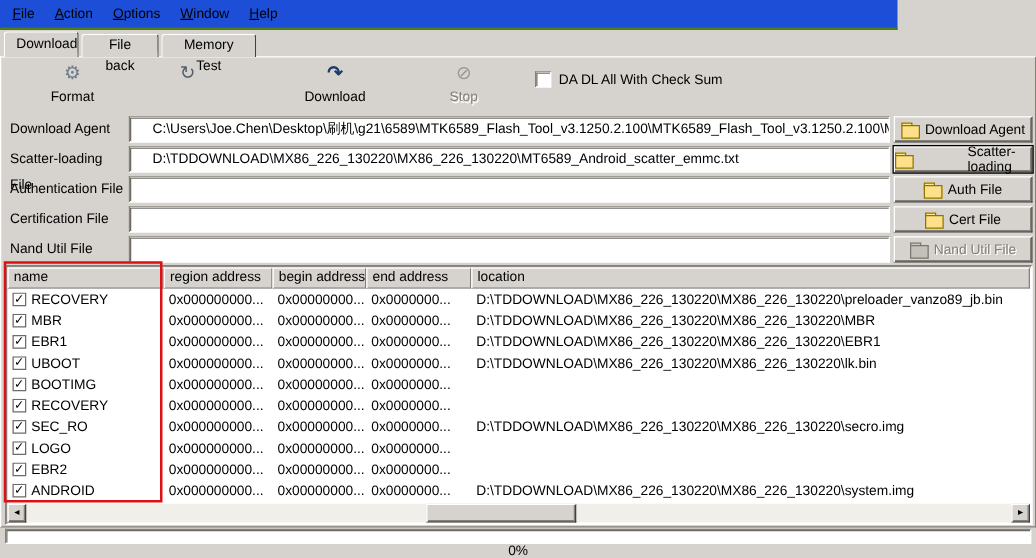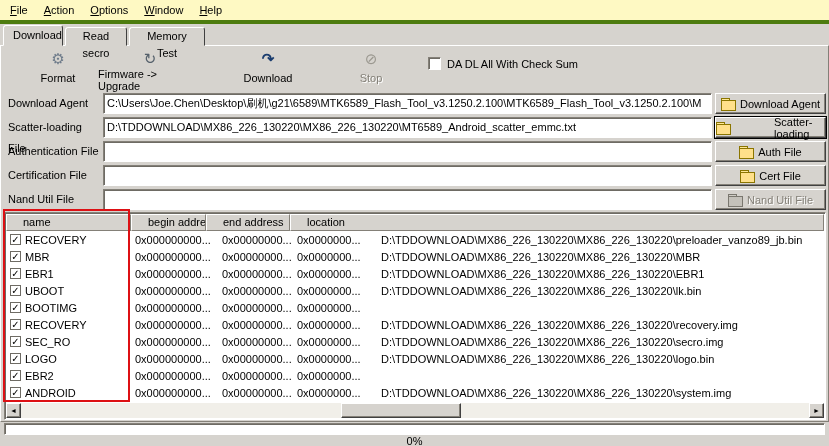--- a/index.html
+++ b/index.html
@@ -16,22 +16,22 @@
     border:1px solid; border-color:#ffffff #404040 #404040 #ffffff;
     box-shadow: inset -1px -1px 0 #848078;
   }
   .sunken {
     background:#fff;
     border:1px solid; border-color:#848078 #ffffff #ffffff #848078;
     box-shadow: inset 1px 1px 0 #6e6b64;
   }
   
   .menubar {
-    position:absolute; left:0; top:0; width:829px; height:24px;
-    background:#fef9c3; border-bottom:4px solid #4d7c0f;
+    position:absolute; left:0; top:0; width:718px; height:24px;
+    background:#1d4ed8; border-bottom:2px solid #4d7c0f;
     display:flex; align-items:center; padding-left:2px;
   }
   .menu-item { padding:4px 8px; cursor:default; }
   .menu-item::first-letter { text-decoration:underline; }
   
   .tab {
     position:absolute; background:#d6d3ce;
     border:1px solid; border-color:#ffffff #404040 transparent #ffffff;
     border-radius:3px 3px 0 0;
     padding:0 9px; line-height:19px; text-align:center;
@@ -62,21 +62,21 @@
   .cbox {
     width:13px; height:13px; background:#fff; flex:0 0 13px;
     border:1px solid; border-color:#848078 #ffffff #ffffff #848078;
     box-shadow: inset 1px 1px 0 #6e6b64;
     font-size:10px; line-height:11px; text-align:center;
   }
   
   .field-label { position:absolute; left:8px; width:93px; height:21px; line-height:21px; z-index:2; }
   .textfield {
     position:absolute; left:103px; width:609px; height:21px; z-index:2;
-    line-height:19px; padding:0 3px;
+    line-height:19px; padding:0 18px;
     white-space:nowrap; overflow:hidden;
     font-size:11px;
   }
   .side-btn {
     position:absolute; left:715px; width:111px; height:21px; z-index:2;
     display:flex; align-items:center; justify-content:center; gap:5px;
     cursor:default;
   }
   .side-btn.focused { outline:1px solid #000;gap:44px; }
   .folder-icon { position:relative; width:14px; height:11px; flex:0 0 14px; }
@@ -91,21 +91,21 @@
   .folder-icon.gray::before { background:#d0cdc6; border-color:#7a776f; }
   .folder-icon.gray::after  { background:#c4c1ba; border-color:#7a776f; }
   
   .table-wrap {
     position:absolute; left:4px; top:212px; width:822px; height:208px; z-index:2;
   }
   .thead { position:absolute; left:1px; top:1px; right:1px; height:17px; display:flex; background:#d6d3ce; }
   .th {
     background:#d6d3ce;
     border:1px solid; border-color:#ffffff #848078 #848078 #ffffff;
-    padding:1px 16px; overflow:hidden; white-space:nowrap;
+    padding:1px 4px; overflow:hidden; white-space:nowrap;
   }
   .w-name{width:125px;} .w-region{width:87px;} .w-begin{width:75px;} .w-end{width:84px;} .w-loc{flex:1;}
   .tbody { position:absolute; left:1px; right:1px; top:18px; bottom:16px; background:#fff; overflow:hidden; }
   .trow { display:flex; align-items:center; height:17px; white-space:nowrap; }
   .td { overflow:hidden; padding:0 4px; }
   .td-name { width:125px; display:flex; align-items:center; gap:4px; padding-left:4px; }
   .rowcb {
     width:11px; height:11px; flex:0 0 11px; background:#fff;
     border:1px solid #6e6b64;
     font-size:10px; line-height:10px; text-align:center;
@@ -134,30 +134,29 @@
   <span class="menu-item">File</span>
   <span class="menu-item">Action</span>
   <span class="menu-item">Options</span>
   <span class="menu-item">Window</span>
   <span class="menu-item">Help</span>
 </div>
 
 <div class="tabpage"></div>
 
 <div class="tab active" style="left:3px; width:60px;">Download</div>
-<div class="tab inactive" style="left:65px; width:62px;">Read secro</div>
+<div class="tab inactive" style="left:65px; width:62px;">File back</div>
 <div class="tab inactive" style="left:129px; width:76px;">Memory Test</div>
 
 <div class="toolbtn" style="left:28px; width:60px;">
   <span class="ticon format">⚙</span>
   <span>Format</span>
 </div>
 <div class="toolbtn" style="left:98px; width:104px;">
   <span class="ticon firmware">↻</span>
-  <span>Firmware -&gt; Upgrade</span>
 </div>
 <div class="toolbtn" style="left:230px; width:76px;">
   <span class="ticon download">↷</span>
   <span>Download</span>
 </div>
 <div class="toolbtn" style="left:338px; width:66px;">
   <span class="ticon stop">⊘</span>
   <span class="disabled-text">Stop</span>
 </div>
 <div class="checkbox-row">
@@ -193,20 +192,21 @@
   <span>Cert File</span>
 </div>
 <div class="side-btn raised" style="top:189px;">
   <span class="folder-icon gray"></span>
   <span class="disabled-text">Nand Util File</span>
 </div>
 
 <div class="table-wrap sunken">
   <div class="thead">
     <div class="th w-name">name</div>
+    <div class="th w-region">region address</div>
     <div class="th w-begin">begin address</div>
     <div class="th w-end">end address</div>
     <div class="th w-loc">location</div>
   </div>
   <div class="tbody">
     <div class="trow">
       <div class="td td-name">
           <span class="rowcb">✓</span>
           <span>RECOVERY</span>
         </div>
@@ -255,41 +255,39 @@
       <div class="td w-end">0x0000000...</div>
     </div>
     <div class="trow">
       <div class="td td-name">
           <span class="rowcb">✓</span>
           <span>RECOVERY</span>
         </div>
       <div class="td w-region">0x000000000...</div>
       <div class="td w-begin">0x00000000...</div>
       <div class="td w-end">0x0000000...</div>
-      <div class="td w-loc">D:\TDDOWNLOAD\MX86_226_130220\MX86_226_130220\recovery.img</div>
     </div>
     <div class="trow">
       <div class="td td-name">
           <span class="rowcb">✓</span>
           <span>SEC_RO</span>
         </div>
       <div class="td w-region">0x000000000...</div>
       <div class="td w-begin">0x00000000...</div>
       <div class="td w-end">0x0000000...</div>
       <div class="td w-loc">D:\TDDOWNLOAD\MX86_226_130220\MX86_226_130220\secro.img</div>
     </div>
     <div class="trow">
       <div class="td td-name">
           <span class="rowcb">✓</span>
           <span>LOGO</span>
         </div>
       <div class="td w-region">0x000000000...</div>
       <div class="td w-begin">0x00000000...</div>
       <div class="td w-end">0x0000000...</div>
-      <div class="td w-loc">D:\TDDOWNLOAD\MX86_226_130220\MX86_226_130220\logo.bin</div>
     </div>
     <div class="trow">
       <div class="td td-name">
           <span class="rowcb">✓</span>
           <span>EBR2</span>
         </div>
       <div class="td w-region">0x000000000...</div>
       <div class="td w-begin">0x00000000...</div>
       <div class="td w-end">0x0000000...</div>
     </div>

